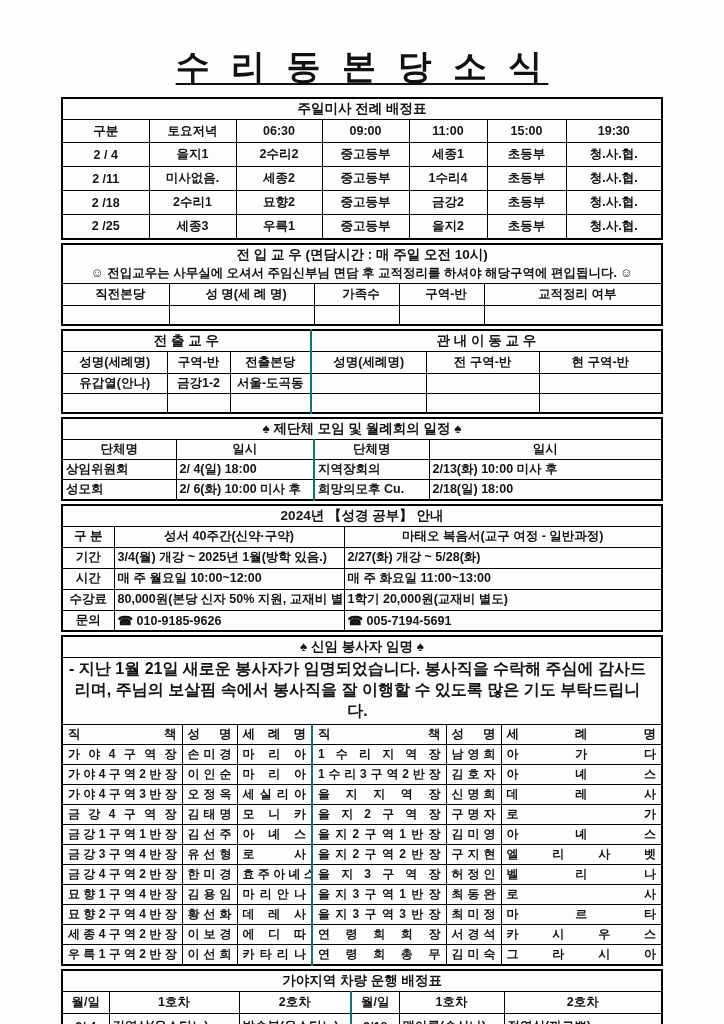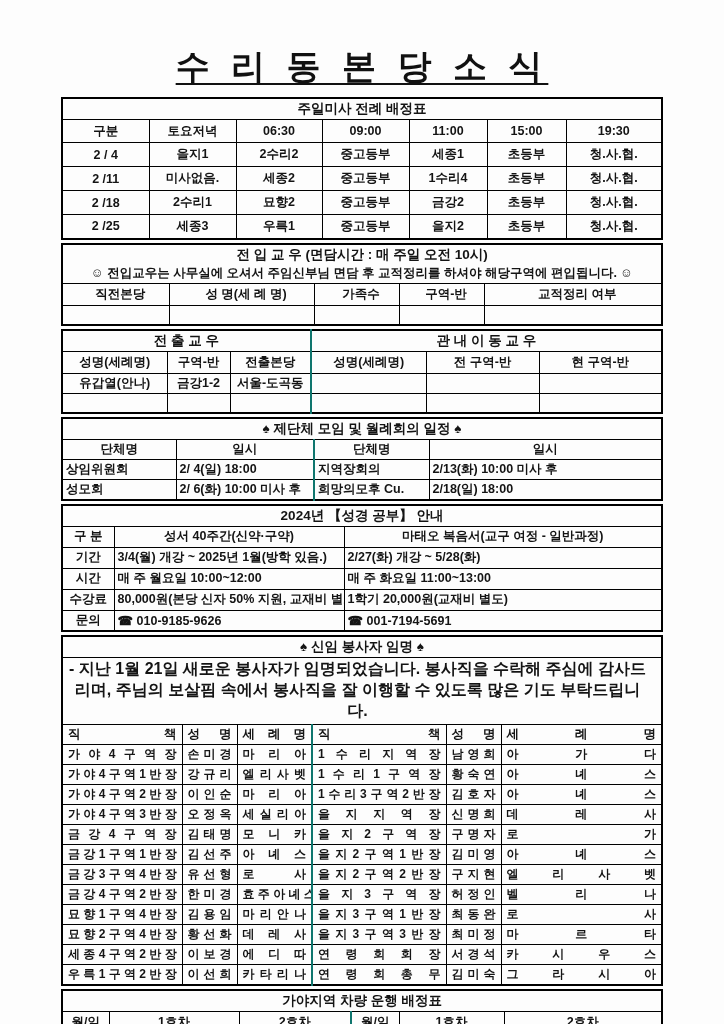--- a/index.html
+++ b/index.html
@@ -263,21 +263,21 @@
       <td class="l">매 주 화요일 11:00~13:00</td>
     </tr>
     <tr class="drow">
       <td class="hdr">수강료</td>
       <td class="l">80,000원(본당 신자 50% 지원, 교재비 별도)</td>
       <td class="l">1학기 20,000원(교재비 별도)</td>
     </tr>
     <tr class="drow">
       <td class="hdr">문의</td>
       <td class="l">☎ 010-9185-9626</td>
-      <td class="l">☎ 001-7194-5691</td>
+      <td class="l">☎ 005-7194-5691</td>
     </tr>
   </tbody>
     </table>
 
   <table class="t-vol">
     <colgroup>
         <col style="width:120px">
         <col style="width:55px">
         <col style="width:75px">
         <col style="width:134px">
@@ -301,28 +301,20 @@
     </tr>
     <tr class="drow">
       <td class="j">가 야 4 구 역 장</td>
       <td class="j">손 미 경</td>
       <td class="j">마 리 아</td>
       <td class="j bl">1 수 리 지 역 장</td>
       <td class="j">남 영 희</td>
       <td class="j">아 가 다</td>
     </tr>
     <tr class="drow">
-      <td class="j">가 야 4 구 역 1 반 장</td>
-      <td class="j">강 규 리</td>
-      <td class="j">엘 리 사 벳</td>
-      <td class="j bl">1 수 리 1 구 역 장</td>
-      <td class="j">황 숙 연</td>
-      <td class="j">아 녜 스</td>
-    </tr>
-    <tr class="drow">
       <td class="j">가 야 4 구 역 2 반 장</td>
       <td class="j">이 인 순</td>
       <td class="j">마 리 아</td>
       <td class="j bl">1 수 리 3 구 역 2 반 장</td>
       <td class="j">김 호 자</td>
       <td class="j">아 녜 스</td>
     </tr>
     <tr class="drow">
       <td class="j">가 야 4 구 역 3 반 장</td>
       <td class="j">오 정 옥</td>

